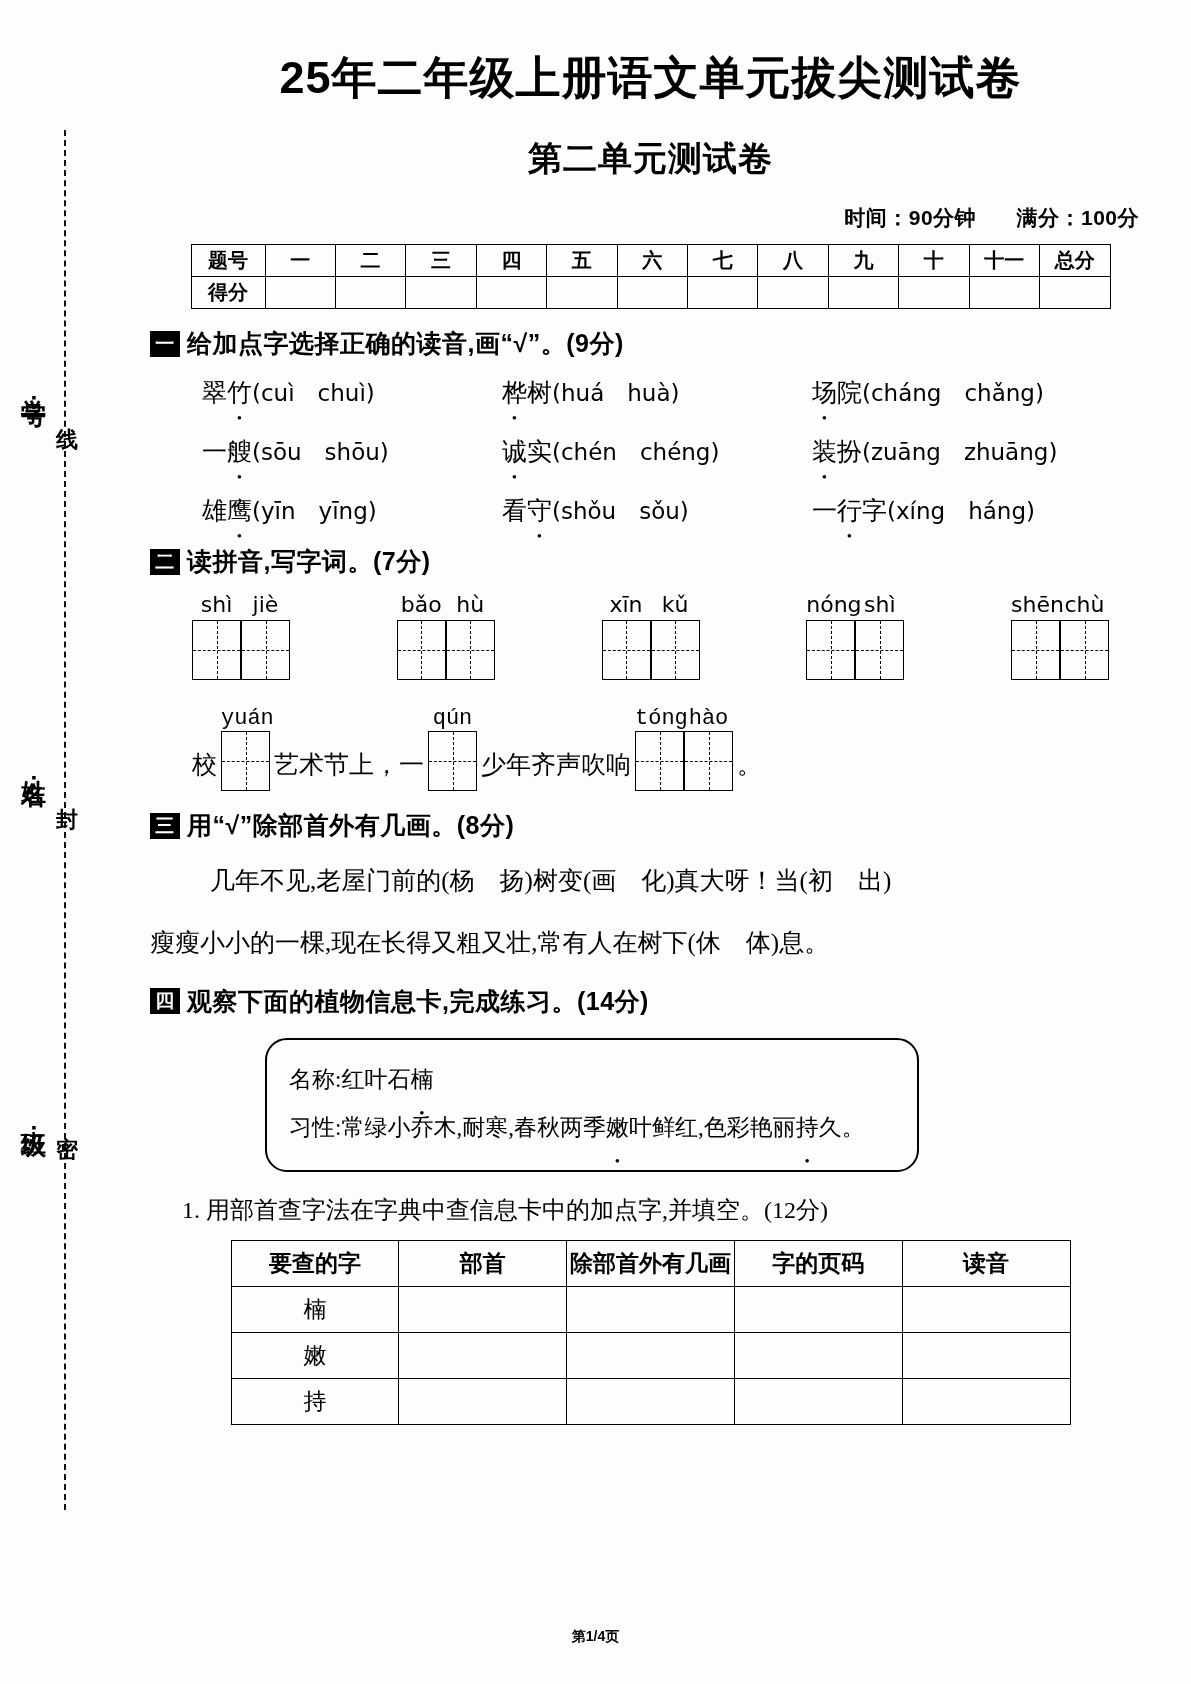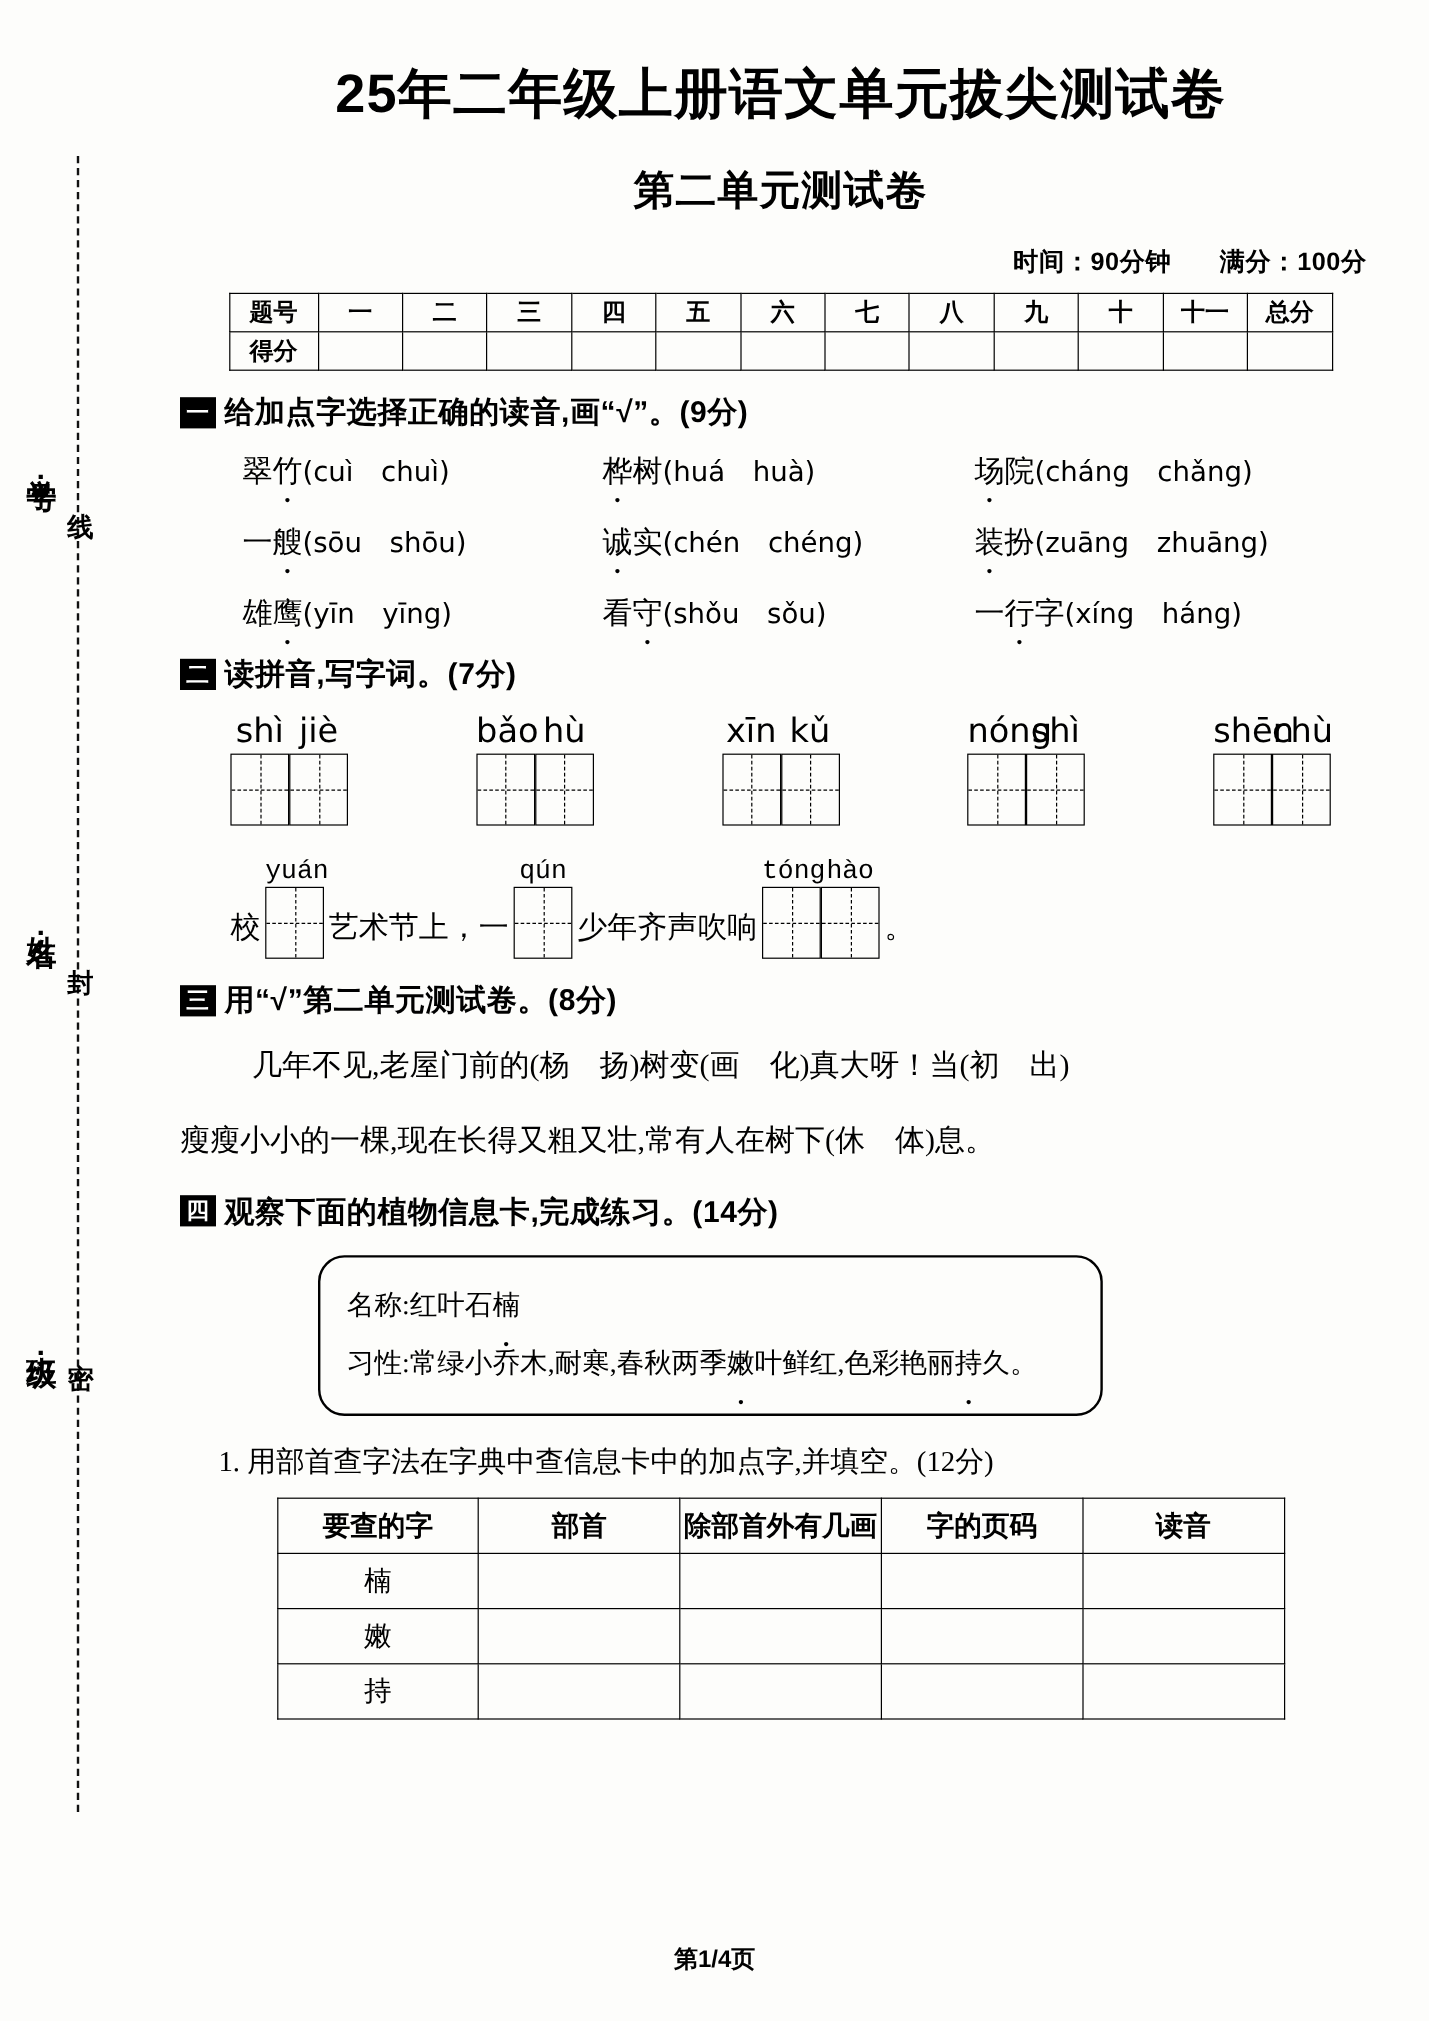--- a/index.html
+++ b/index.html
@@ -100,21 +100,21 @@
   .py { font-family: "DejaVu Sans", sans-serif; font-size: 23px; }
 
   
   .tz-row {
     display: flex; justify-content: space-between;
     margin-top: 14px; padding: 0 42px;
   }
   .tz-group { text-align: center; }
   .tz-py {
     display: flex; font-family: "DejaVu Sans", sans-serif;
-    font-size: 28px; justify-content: center; margin-bottom: 3px;
+    font-size: 22px; justify-content: center; margin-bottom: 3px;
   }
   .tz-py span { width: 49px; }
   .tz-cells { display: flex; }
   .tz-cell {
     width: 49px; height: 60px; border: 1.4px solid #000;
     border-left-width: .7px; border-right-width: .7px;
     position: relative;
   }
   .tz-cell:first-child { border-left-width: 1.4px; }
   .tz-cell:last-child { border-right-width: 1.4px; }
@@ -166,21 +166,21 @@
     font-size: 23px; font-weight: bold;
     font-family: "Liberation Sans", sans-serif;
   }
   table.lookup td.char-cell {
     font-weight: normal; font-family: "Liberation Serif", serif;
   }
 
   
   .footer {
     position: absolute; left: 0; right: 0; bottom: 38px;
-    text-align: center; font-size: 20px; font-weight: bold;
+    text-align: center; font-size: 14px; font-weight: bold;
     font-family: "Liberation Sans", sans-serif;
   }
 </style>
 </head>
 <body>
 
 <div id="left-margin">
   <div class="dash-line"></div>
   <div class="side-label" style="top:380px">学号:</div>
   <div class="side-char" style="top:410px">线</div>
@@ -356,21 +356,21 @@
       <span class="tz-cells">
         <span class="tz-cell"></span>
         <span class="tz-cell"></span>
       </span>
     </span>
     <span class="sent-text">。</span>
   </div>
 
   <div class="sec-head">
     <span class="sec-num">三</span>
-    <span>用“√”第二单元测试卷。(8分)</span>
+    <span>用“√”除部首外有几画。(8分)</span>
   </div>
   <div class="para indent">几年不见,老屋门前的(杨　扬)树变(画　化)真大呀！当(初　出)</div>
   <div class="para">瘦瘦小小的一棵,现在长得又粗又壮,常有人在树下(休　体)息。</div>
 
   <div class="sec-head">
     <span class="sec-num">四</span>
     <span>观察下面的植物信息卡,完成练习。(14分)</span>
   </div>
 
   <div class="info-card">

